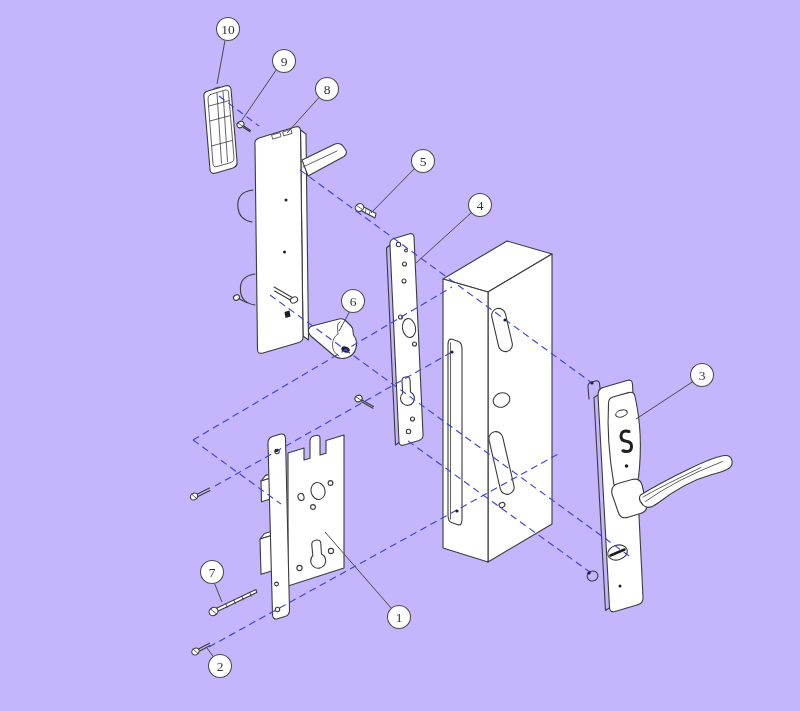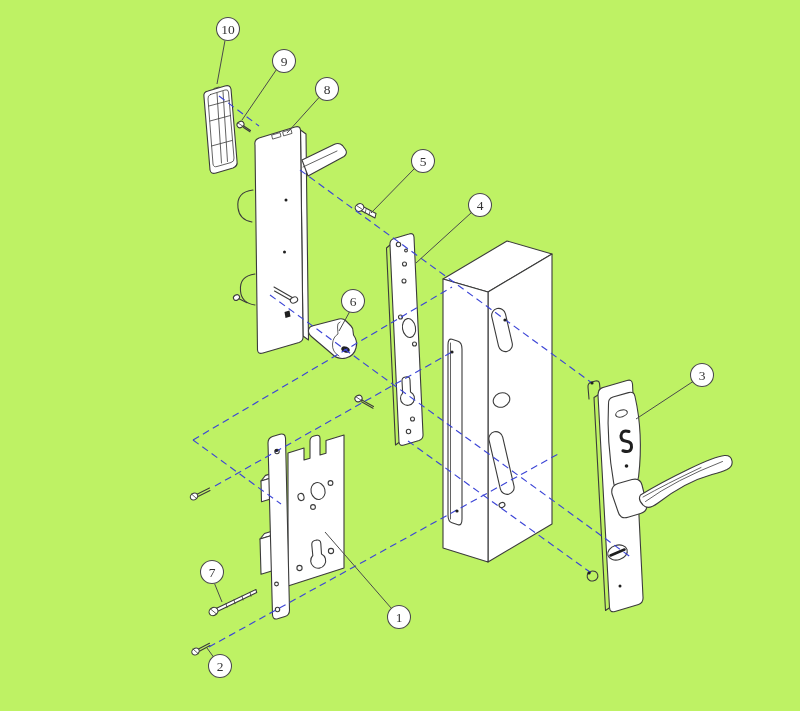--- a/index.html
+++ b/index.html
@@ -1,16 +1,16 @@
 <!DOCTYPE html>
 <html><head>
 <meta charset="utf-8">
 <style>
   html,body{margin:0;padding:0;background:#ffffff;}
-  .stage{width:800px;height:711px;position:relative;background:#bef264;font-family:"Liberation Sans",sans-serif;}
+  .stage{width:800px;height:711px;position:relative;background:#c4b5fd;font-family:"Liberation Sans",sans-serif;}
   svg{display:block;}
   .face{fill:#ffffff;stroke-width:1.1;stroke-linejoin:round;stroke-linecap:round;}
   .ol{fill:none;stroke-width:1.1;stroke-linejoin:round;stroke-linecap:round;}
   .thin{fill:none;stroke-width:0.8;stroke-linejoin:round;stroke-linecap:round;}
   .axis-line{fill:none;stroke-width:1.15;stroke-dasharray:7 4.5;stroke-linecap:butt;}
   .dot{fill:#1f1f1f;stroke:none;}
   .dark{fill:#1f1f1f;stroke:none;}
   .leader{fill:none;stroke-width:1;}
   .co-circle{fill:#ffffff;stroke-width:1.05;}
   .co-text{font-family:"Liberation Serif",serif;font-size:13.5px;fill:#333;text-anchor:middle;}

